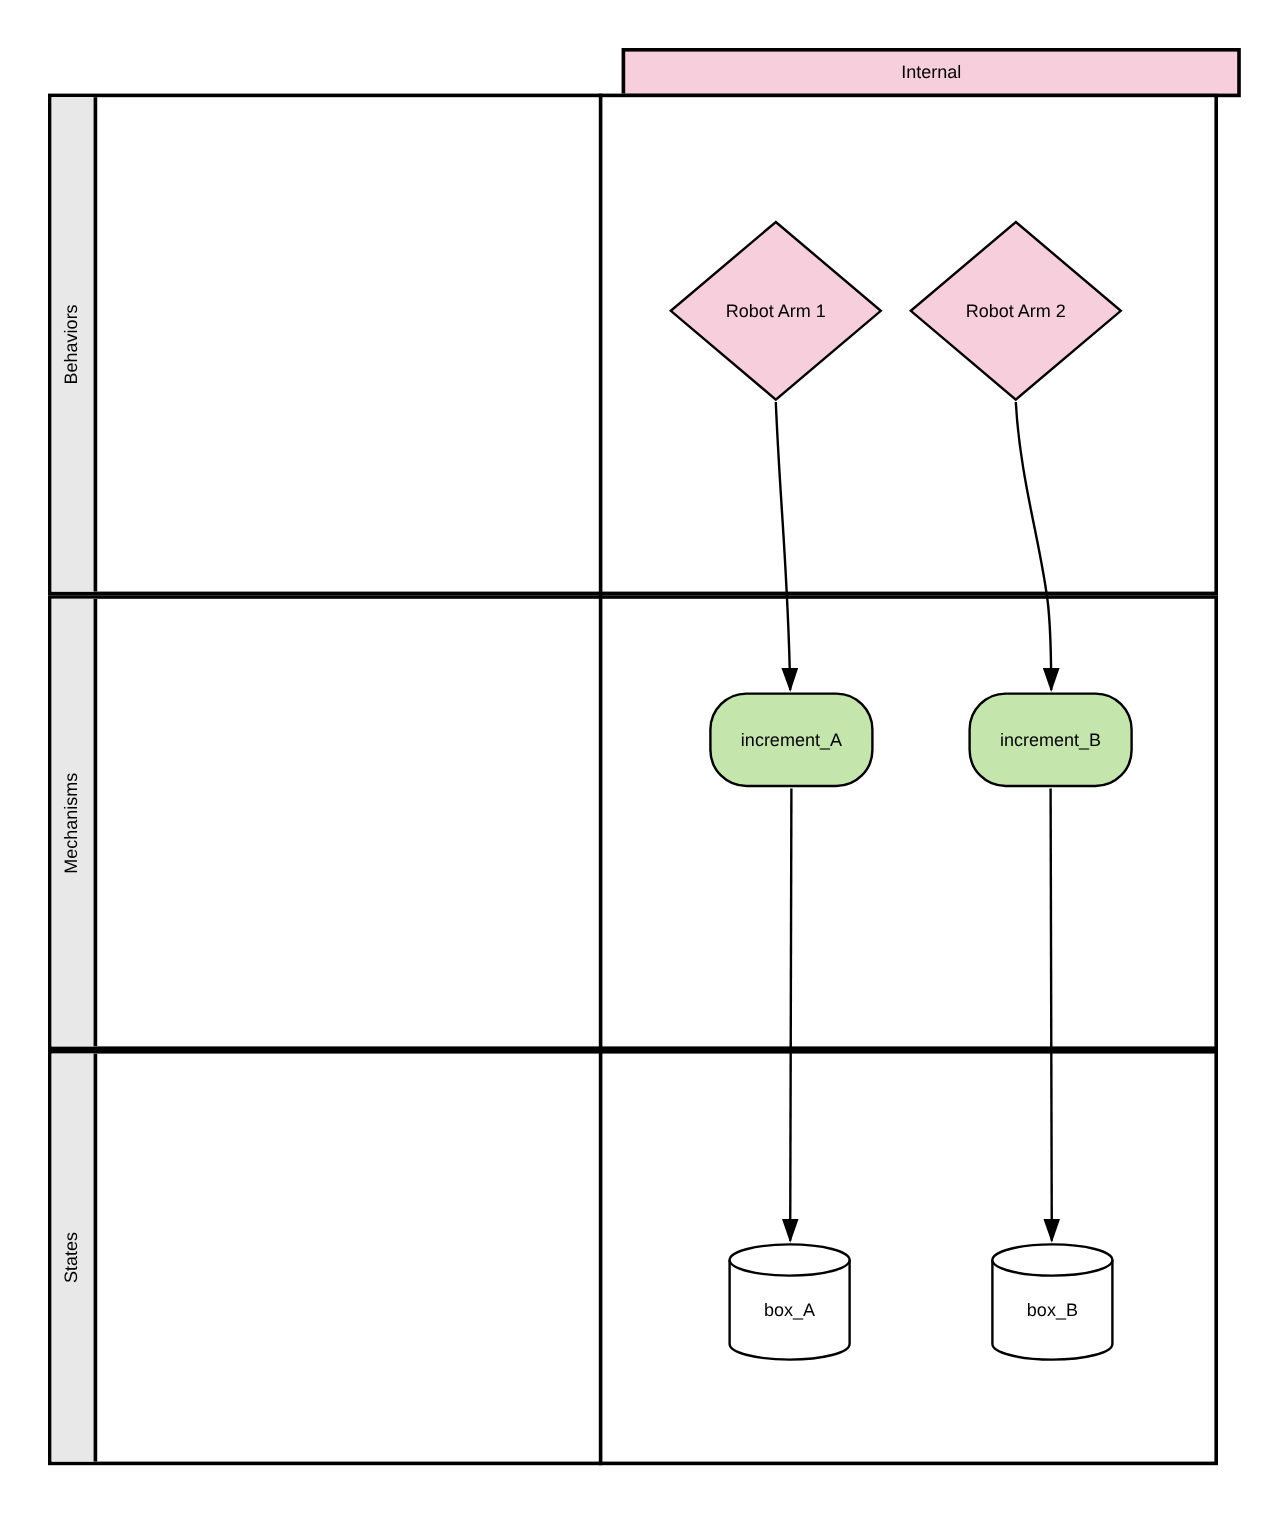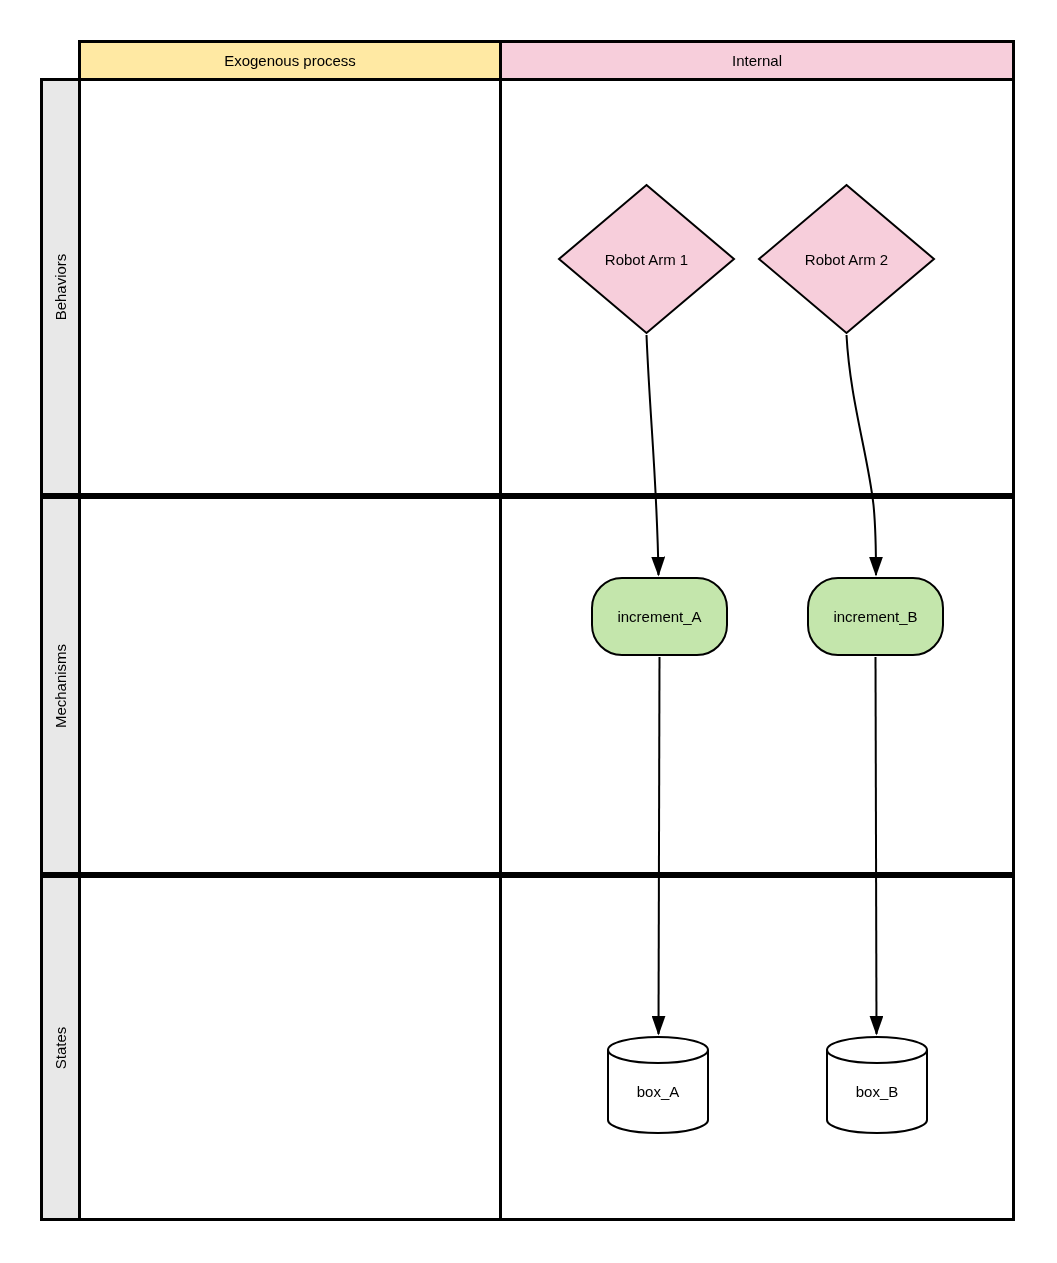--- a/index.html
+++ b/index.html
@@ -22,21 +22,21 @@
     height: 41px;
     box-sizing: border-box;
     border: 3px solid #000;
     display: flex;
     align-items: center;
     justify-content: center;
     font-size: 15px;
     color: #000;
   }
   .col-header.exogenous { left: 78px;  width: 424px; background: #ffe9a3; }
-  .col-header.internal  { left: 499px; width: 516px; background: #f7cedb; }
+  .col-header.internal  { left: 518px; width: 516px; background: #f7cedb; }
 
   
   .lane-row {
     position: absolute;
     left: 40px;
     width: 975px;
     box-sizing: border-box;
     border: 3px solid #000;
     background: #ffffff;
   }
@@ -88,23 +88,20 @@
     fill: #000;
     text-anchor: middle;
   }
   .cyl { fill: #ffffff; }
 </style>
 </head>
 <body>
 
 <div class="canvas">
 
-  <div class="col-header exogenous">
-    <span>Exogenous process</span>
-  </div>
   <div class="col-header internal">
     <span>Internal</span>
   </div>
 
   <div class="lane-row behaviors">
     <div class="lane-label-cell">
       <div class="lane-label">Behaviors</div>
     </div>
   </div>
   <div class="lane-row mechanisms">

